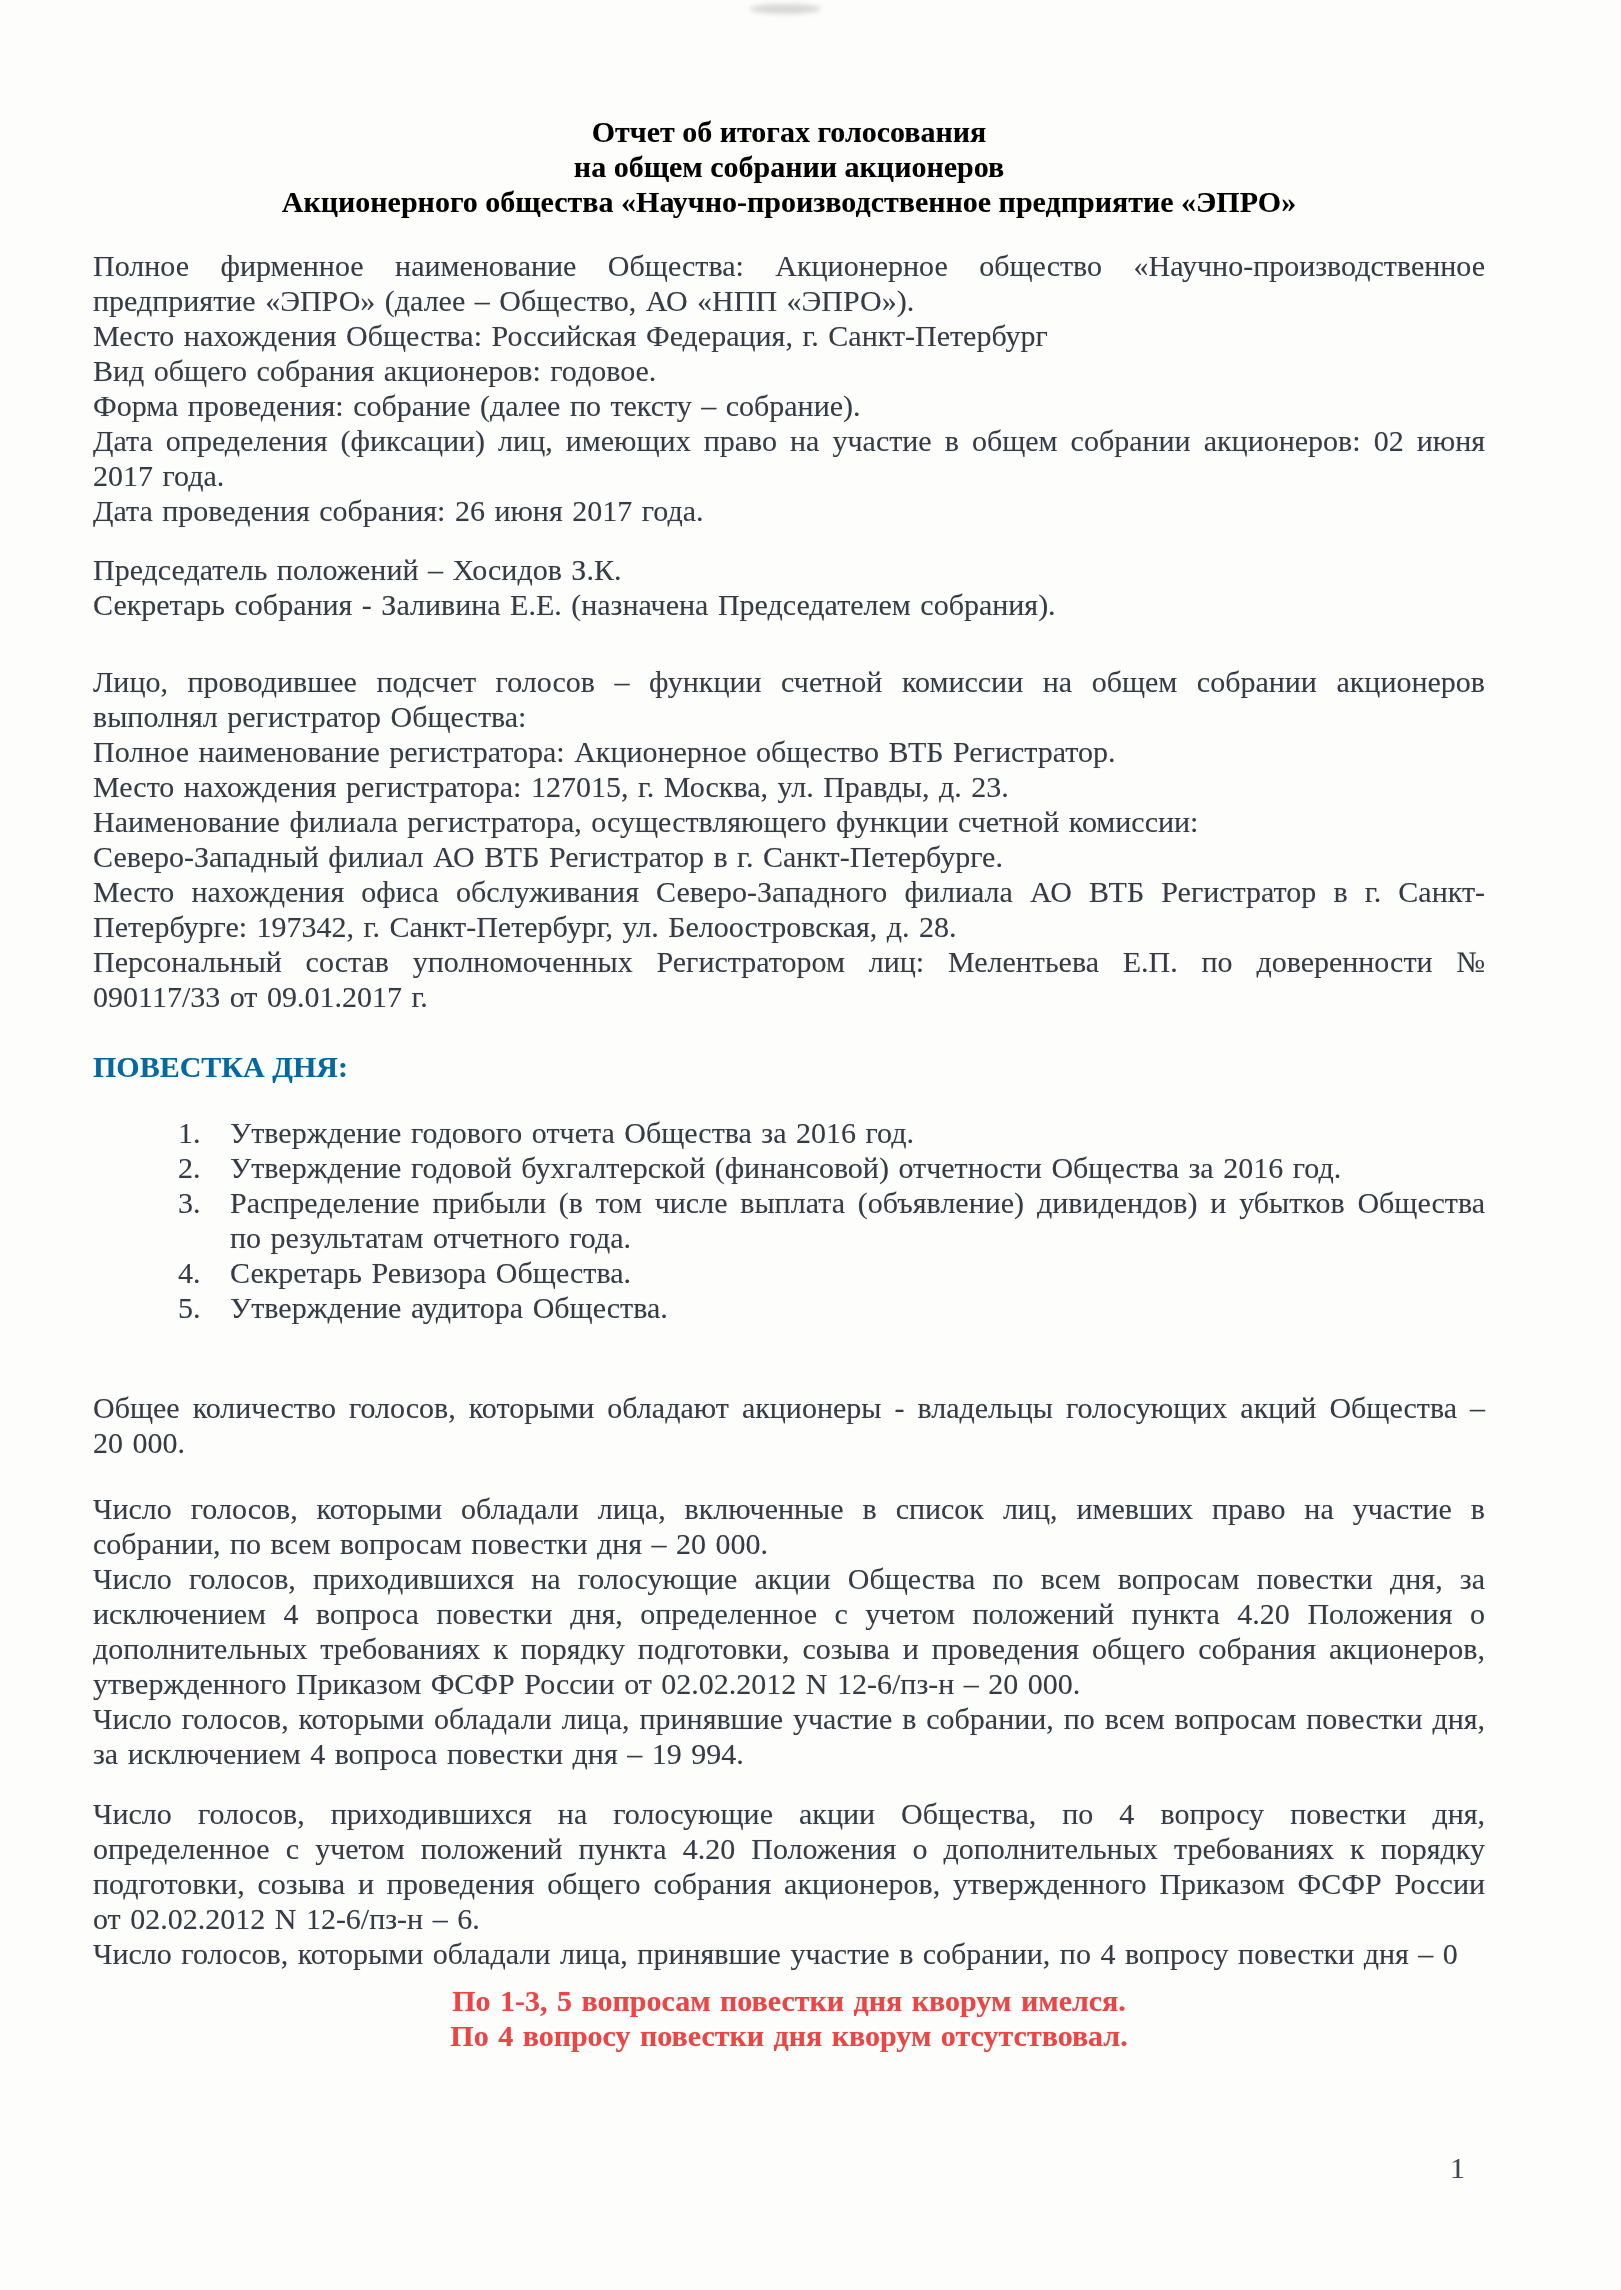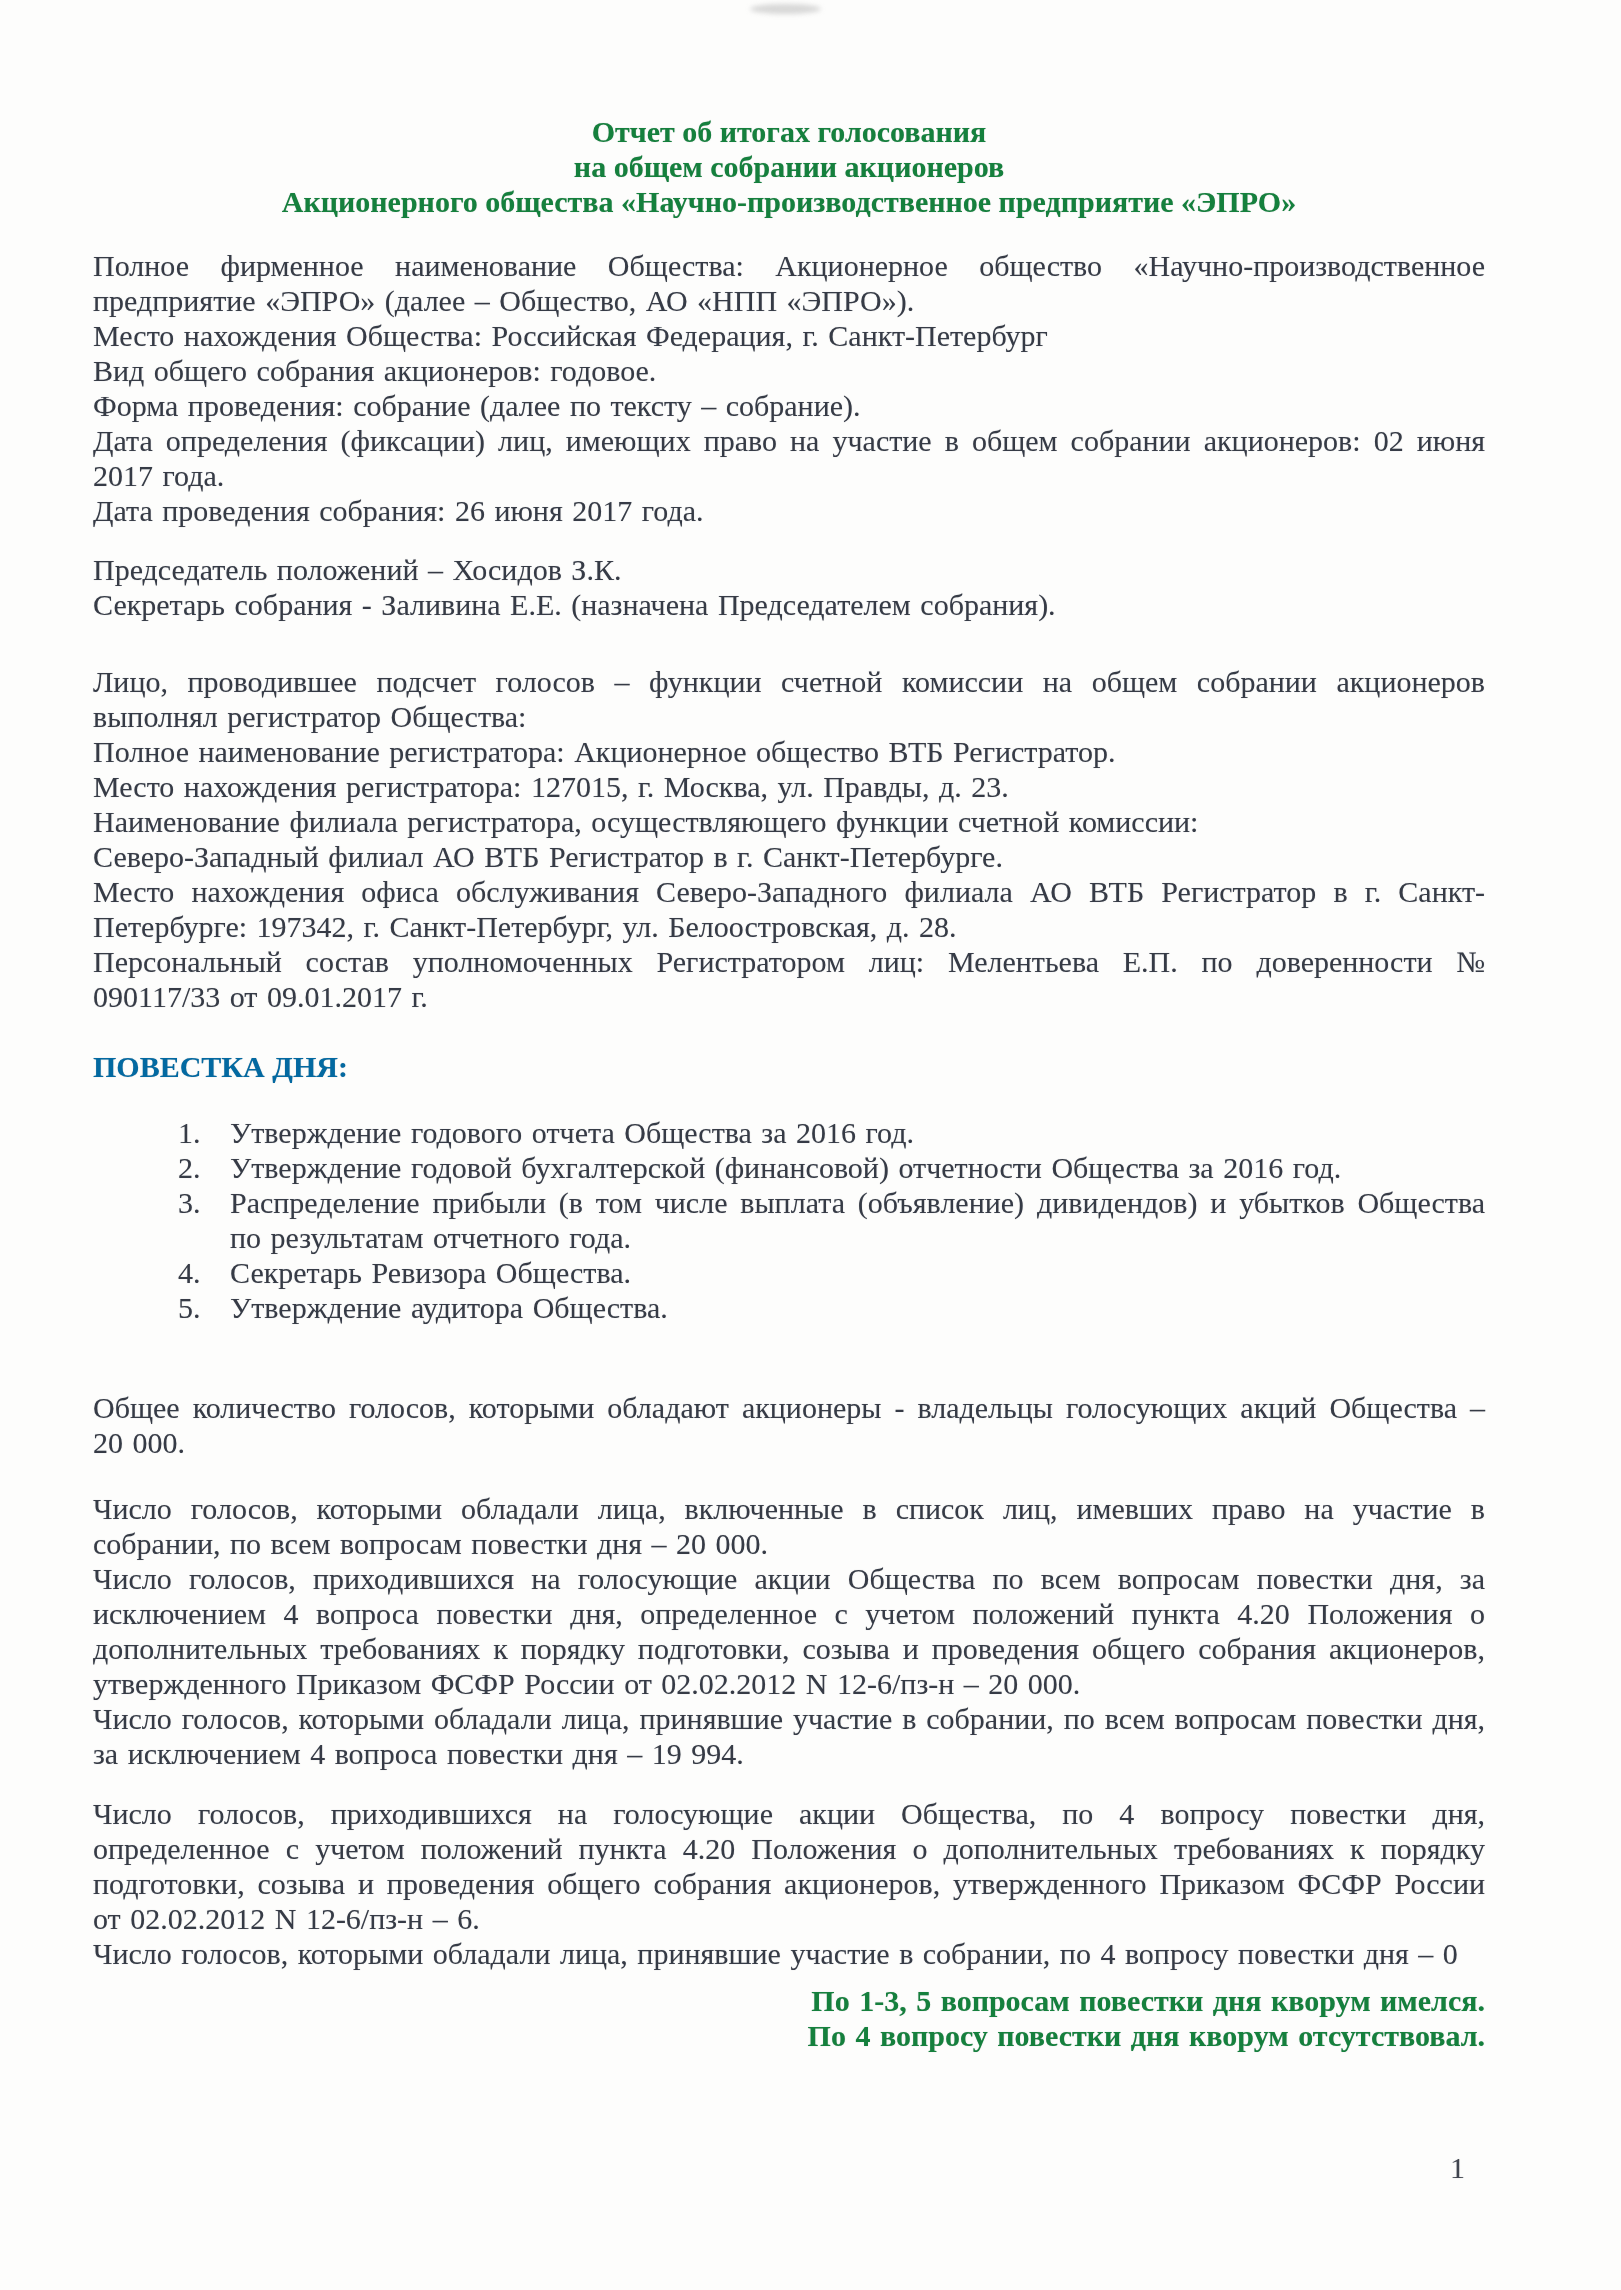--- a/index.html
+++ b/index.html
@@ -19,42 +19,42 @@
   }
   .scan-artifact {
     position: absolute;
     left: 750px; top: 3.9px;
     width: 71px; height: 9.8px;
     background: #b9b9b9;
     border-radius: 50%;
     filter: blur(2.9px);
     opacity: 0.55;
   }
-  .title { text-align: center; font-weight: 700; color: #15803d; margin: 0 0 29px 0; }
+  .title { text-align: center; font-weight: 700; color: #000000; margin: 0 0 29px 0; }
   .title div { min-height: 35px; }
   p { margin: 0; text-align: justify; word-spacing: 2px; }
   .officers   { margin-top: 23.5px; }
   .registrar  { margin-top: 42px; }
   .agenda-heading {
     margin: 35px 0 0 0;
     font-weight: 700;
     color: #0369a1;
     font-size: 30px;
     line-height: 35px;
     text-align: left;
   }
   .agenda-list { margin-top: 31px; }
   .agenda-item { position: relative; min-height: 35px; }
   .agenda-item .num { position: absolute; left: 85px; top: 0; }
   .agenda-item .itext { margin-left: 137px; text-align: justify; word-spacing: 2px; }
   .totals    { margin-top: 65px; }
   .votes-all { margin-top: 31px; }
   .votes-q4  { margin-top: 25.5px; }
   .quorum    { margin-top: 11.8px; }
-  .quorum p  { font-weight: 700; color: #15803d; text-align: right; }
+  .quorum p  { font-weight: 700; color: #ef4444; text-align: center; }
   .page-number {
     position: absolute;
     top: 2150px;
     right: 156px;
     font-size: 30px;
     color: #40454f;
   }
 </style>
 </head>
 <body>

